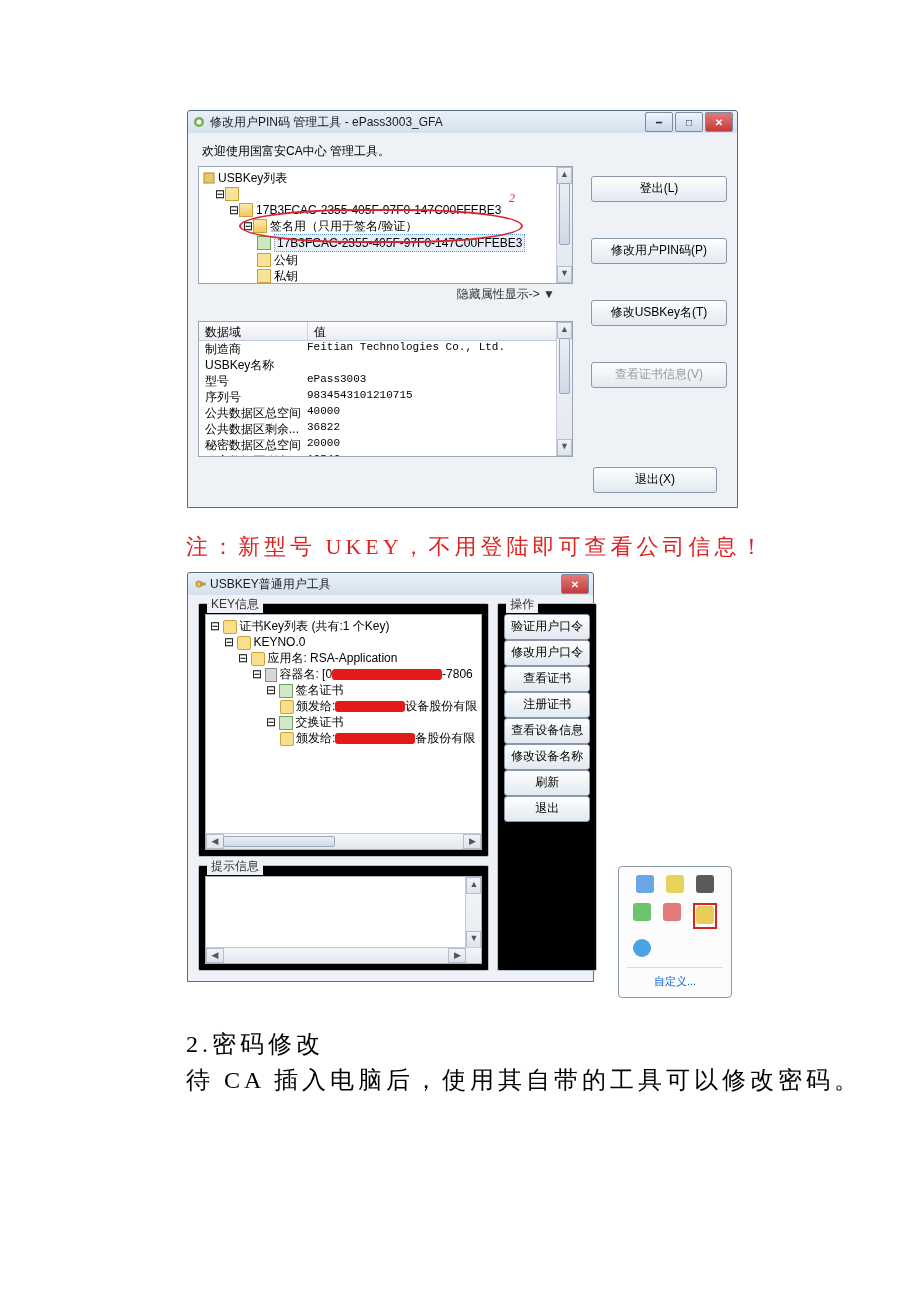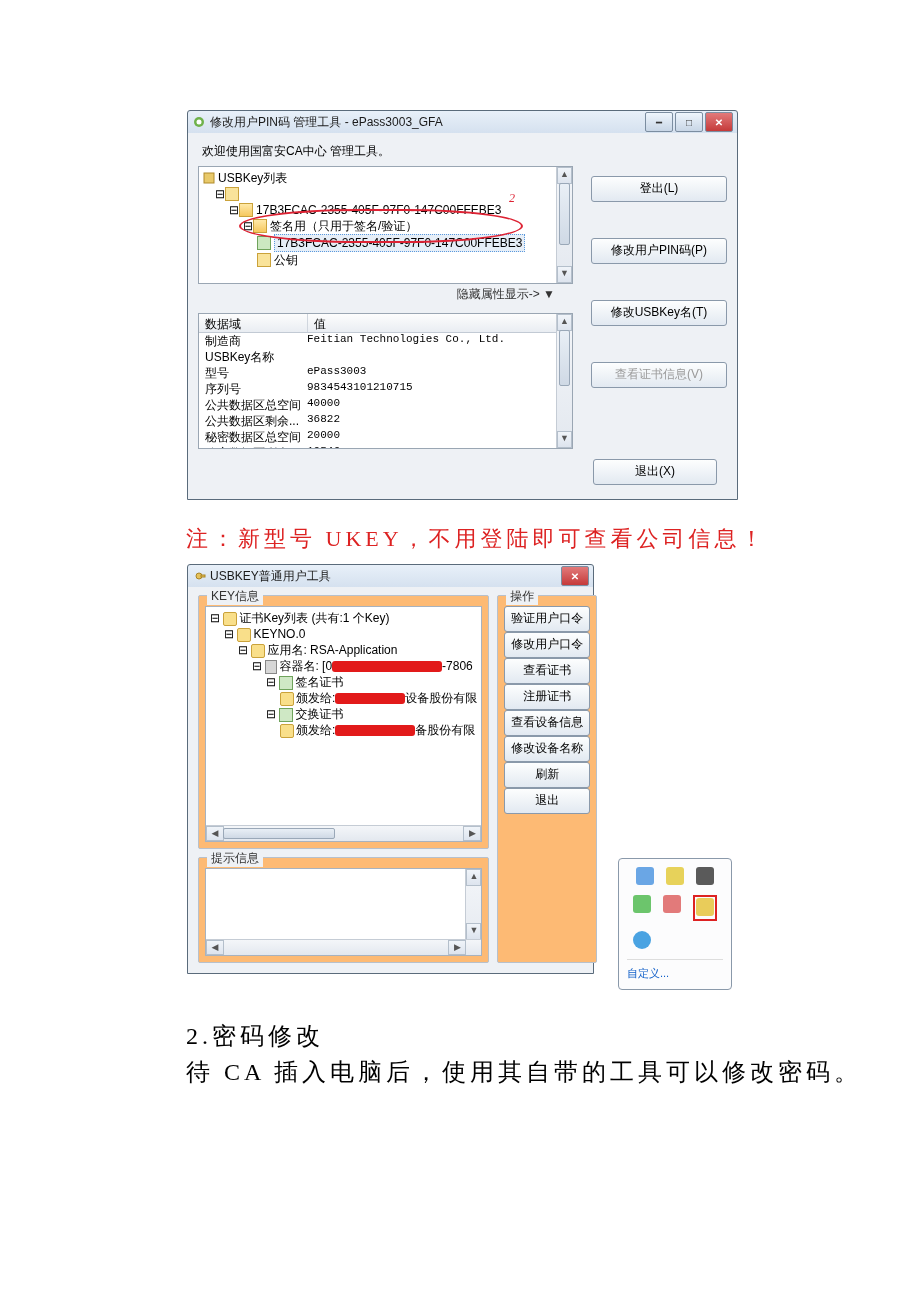--- a/index.html
+++ b/index.html
@@ -22,60 +22,60 @@
 .tree-icon{display:inline-block;width:12px;height:12px;margin-right:3px;vertical-align:middle}
 .folder{background:linear-gradient(#ffe9a8,#f6c85f);border:1px solid #caa23a}
 .cert{background:#cce8c1;border:1px solid #6fa35c}
 .keyic{background:#f9e39a;border:1px solid #caa23a}
 .tree .sel{background:#e6eef7;border:1px dotted #5a99dd;padding:0 2px}
 .red-oval{position:absolute;border:2px solid #d23;border-radius:50%/60%;pointer-events:none}
 .annot-2{position:absolute;color:#d23;font-family:serif;font-style:italic}
 .scroll{position:absolute;right:0;top:0;bottom:0;width:15px;background:linear-gradient(#f4f6f9,#e3e8ef);border-left:1px solid #c5ccd5}
 .scroll .thumb{position:absolute;left:2px;right:2px;background:linear-gradient(#e9eff6,#cfd9e5);border:1px solid #9aa8b8;border-radius:2px}
 .scroll .arr{position:absolute;left:0;right:0;height:15px;background:linear-gradient(#f0f4f9,#dde4ee);border:1px solid #b4bfcb;font-size:9px;text-align:center;line-height:13px;color:#555}
-.hidebar{text-align:right;padding:2px 18px 10px 0;color:#333;font-size:12px}
+.hidebar{text-align:right;padding:2px 18px 18px 0;color:#333;font-size:12px}
 .tablewrap{border:1px solid #9aa6b3;background:#fff;height:134px;position:relative;overflow:hidden}
 .thead{display:flex;background:linear-gradient(#fdfdfd,#e9edf2);border-bottom:1px solid #c2cad4;height:18px;font-size:12px}
 .thead div{padding:2px 6px;border-right:1px solid #d0d6de}
 .th-key{width:96px}
 .tbody{position:relative}
 .trow{display:flex;height:16px;font-size:12px}
 .trow .c1{width:96px;padding-left:6px;overflow:hidden;white-space:nowrap}
 .trow .c2{flex:1;padding-left:6px;font-family:"Consolas","Courier New",monospace;font-size:11px}
 .btn{height:24px;background:linear-gradient(#fdfefe,#e2e9f1);border:1px solid #8a99aa;border-radius:3px;font-size:12px;color:#000;padding:0 6px;line-height:22px;text-align:center}
 .btn.disabled{color:#9a9a9a}
 .exit-row{display:flex;justify-content:flex-end;padding:10px 10px 4px}
 .exit-row .btn{width:110px}
 
 .red-note{margin:24px 0 10px 186px;color:#d22;font-size:22px;font-family:"SimSun",serif;letter-spacing:4px}
 
 .shot2wrap{margin-left:187px;display:flex;align-items:flex-start}
 .screenshot2{width:405px;border:1px solid #5a6b7b;border-radius:3px 3px 0 0;background:linear-gradient(#dde7f3,#cbd8e9);box-shadow:0 0 0 1px #a0b0c0 inset;font-family:"SimSun",sans-serif;font-size:12px}
 .client2{background:#eef1f5;padding:8px 10px 10px;display:flex;gap:8px}
-.groupbox{border:1px solid #b7c0cb;border-radius:2px;background:#fdba74;position:relative;padding:10px 6px 6px}
+.groupbox{border:1px solid #b7c0cb;border-radius:2px;background:#000000;position:relative;padding:10px 6px 6px}
 .groupbox>.legend{position:absolute;top:-8px;left:8px;background:#eef1f5;padding:0 4px;font-size:12px;color:#333}
 .gb-left{flex:1}
 .gb-right{width:96px;display:flex;flex-direction:column;padding:12px 6px 6px}
 .tree2box{background:#fff;border:1px solid #a7b2bf;height:234px;position:relative;overflow:hidden}
 .tree2{padding:3px 4px;line-height:16px;white-space:nowrap;font-size:12px}
 .keyicon2{display:inline-block;width:12px;height:12px;margin-right:2px;background:#f9df8a;border:1px solid #caa23a;border-radius:2px;vertical-align:middle}
 .boxicon{display:inline-block;width:12px;height:12px;margin-right:2px;background:#cfe8c5;border:1px solid #6fa35c;vertical-align:middle}
 .dbicon{display:inline-block;width:10px;height:12px;margin-right:2px;background:#d7d7d7;border:1px solid #888;vertical-align:middle}
 .redact{display:inline-block;height:11px;background:#e21a1a;border-radius:3px;vertical-align:middle}
 .hscroll{position:absolute;left:0;right:0;bottom:0;height:15px;background:linear-gradient(#f4f6f9,#e3e8ef);border-top:1px solid #c5ccd5}
 .hscroll .harr{position:absolute;top:0;bottom:0;width:16px;background:linear-gradient(#f0f4f9,#dde4ee);border:1px solid #b4bfcb;text-align:center;font-size:9px;line-height:13px;color:#555}
 .hscroll .hthumb{position:absolute;top:2px;bottom:2px;background:linear-gradient(#e9eff6,#cfd9e5);border:1px solid #9aa8b8;border-radius:2px}
 .btn2{height:24px;width:84px;background:linear-gradient(#fdfefe,#e2e9f1);border:1px solid #8a99aa;border-radius:3px;font-size:12px;text-align:center;line-height:22px}
 .gb-bottom{margin-top:8px}
 .hintbox{background:#fff;border:1px solid #a7b2bf;height:86px;position:relative}
 
 .tray{width:96px;margin-left:24px;margin-top:294px;border:1px solid #8a99aa;border-radius:4px;padding:8px;background:#fcfcfd;font-family:"Microsoft YaHei",sans-serif;font-size:11px}
 .tray-row{display:flex;gap:12px;justify-content:center;margin-bottom:10px}
 .tic{width:18px;height:18px;display:inline-block;border-radius:3px}
-.tray-link{color:#1260c9;text-align:left;margin-top:6px}
+.tray-link{color:#1260c9;text-align:center;margin-top:6px}
 .redsq{border:2px solid #d22;padding:1px}
 
 .body-sec{margin:28px 0 0 186px;font-size:24px;font-family:"SimSun",serif;letter-spacing:4px;line-height:36px}
 </style>
 </head>
 <body>
 <div class="page">
 
 <div class="screenshot1">
   <div class="titlebar">
@@ -107,20 +107,24 @@
             <div class="row" style="padding-left:12px">⊟ <span class="tree-icon keyic"></span></div>
             <div class="row" style="padding-left:26px">⊟ <span class="tree-icon folder"></span><span>17B3FCAC-2355-405F-97F0-147C00FFEBE3</span></div>
             <div class="row" style="padding-left:40px;position:relative">⊟ <span class="tree-icon folder"></span><span>签名用（只用于签名/验证）</span></div>
             <div class="row" style="padding-left:54px">
                   <span class="tree-icon cert"></span>
                   <span class="sel">17B3FCAC-2355-405F-97F0-147C00FFEBE3</span>
                 </div>
             <div class="row" style="padding-left:54px">
                   <span class="tree-icon keyic"></span>
                   <span>公钥</span>
+                </div>
+            <div class="row" style="padding-left:54px">
+                  <span class="tree-icon keyic"></span>
+                  <span>私钥</span>
                 </div>
 
           </div>
           <div class="red-oval" style="left:40px;top:42px;width:280px;height:30px"></div>
           <div class="annot-2" style="left:310px;top:24px">2</div>
           <div class="scroll">
             <div class="arr" style="top:0">▲</div>
             <div class="thumb" style="top:16px;height:60px"></div>
             <div class="arr" style="bottom:0">▼</div>
           </div>

